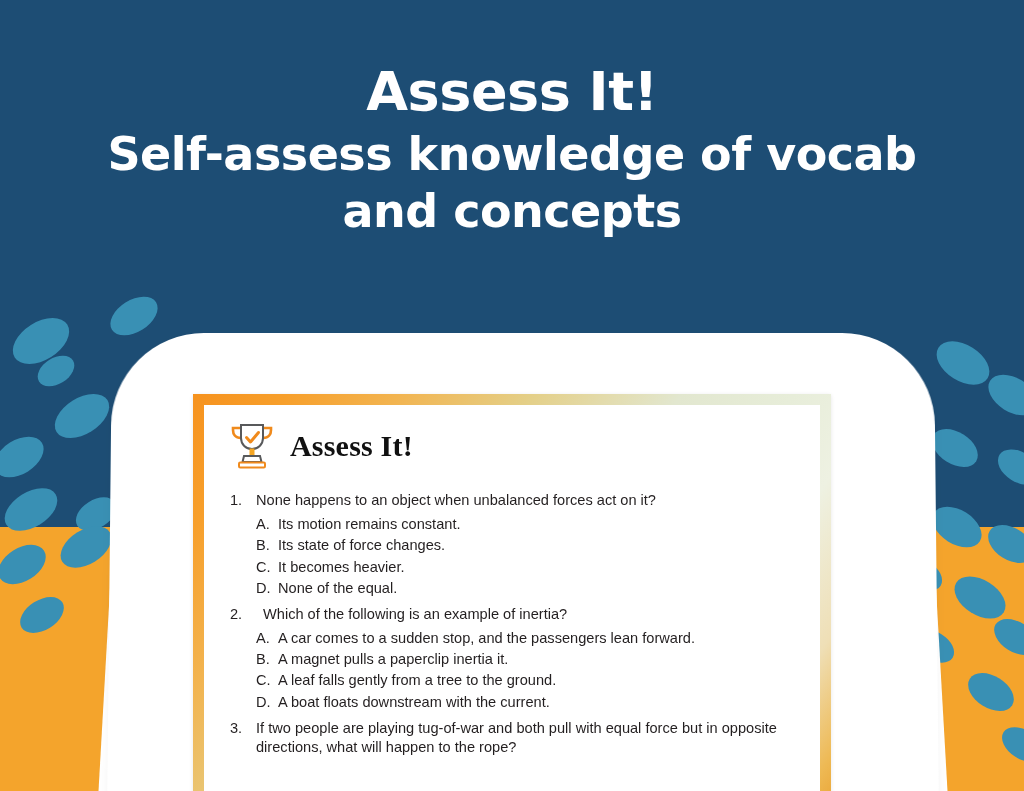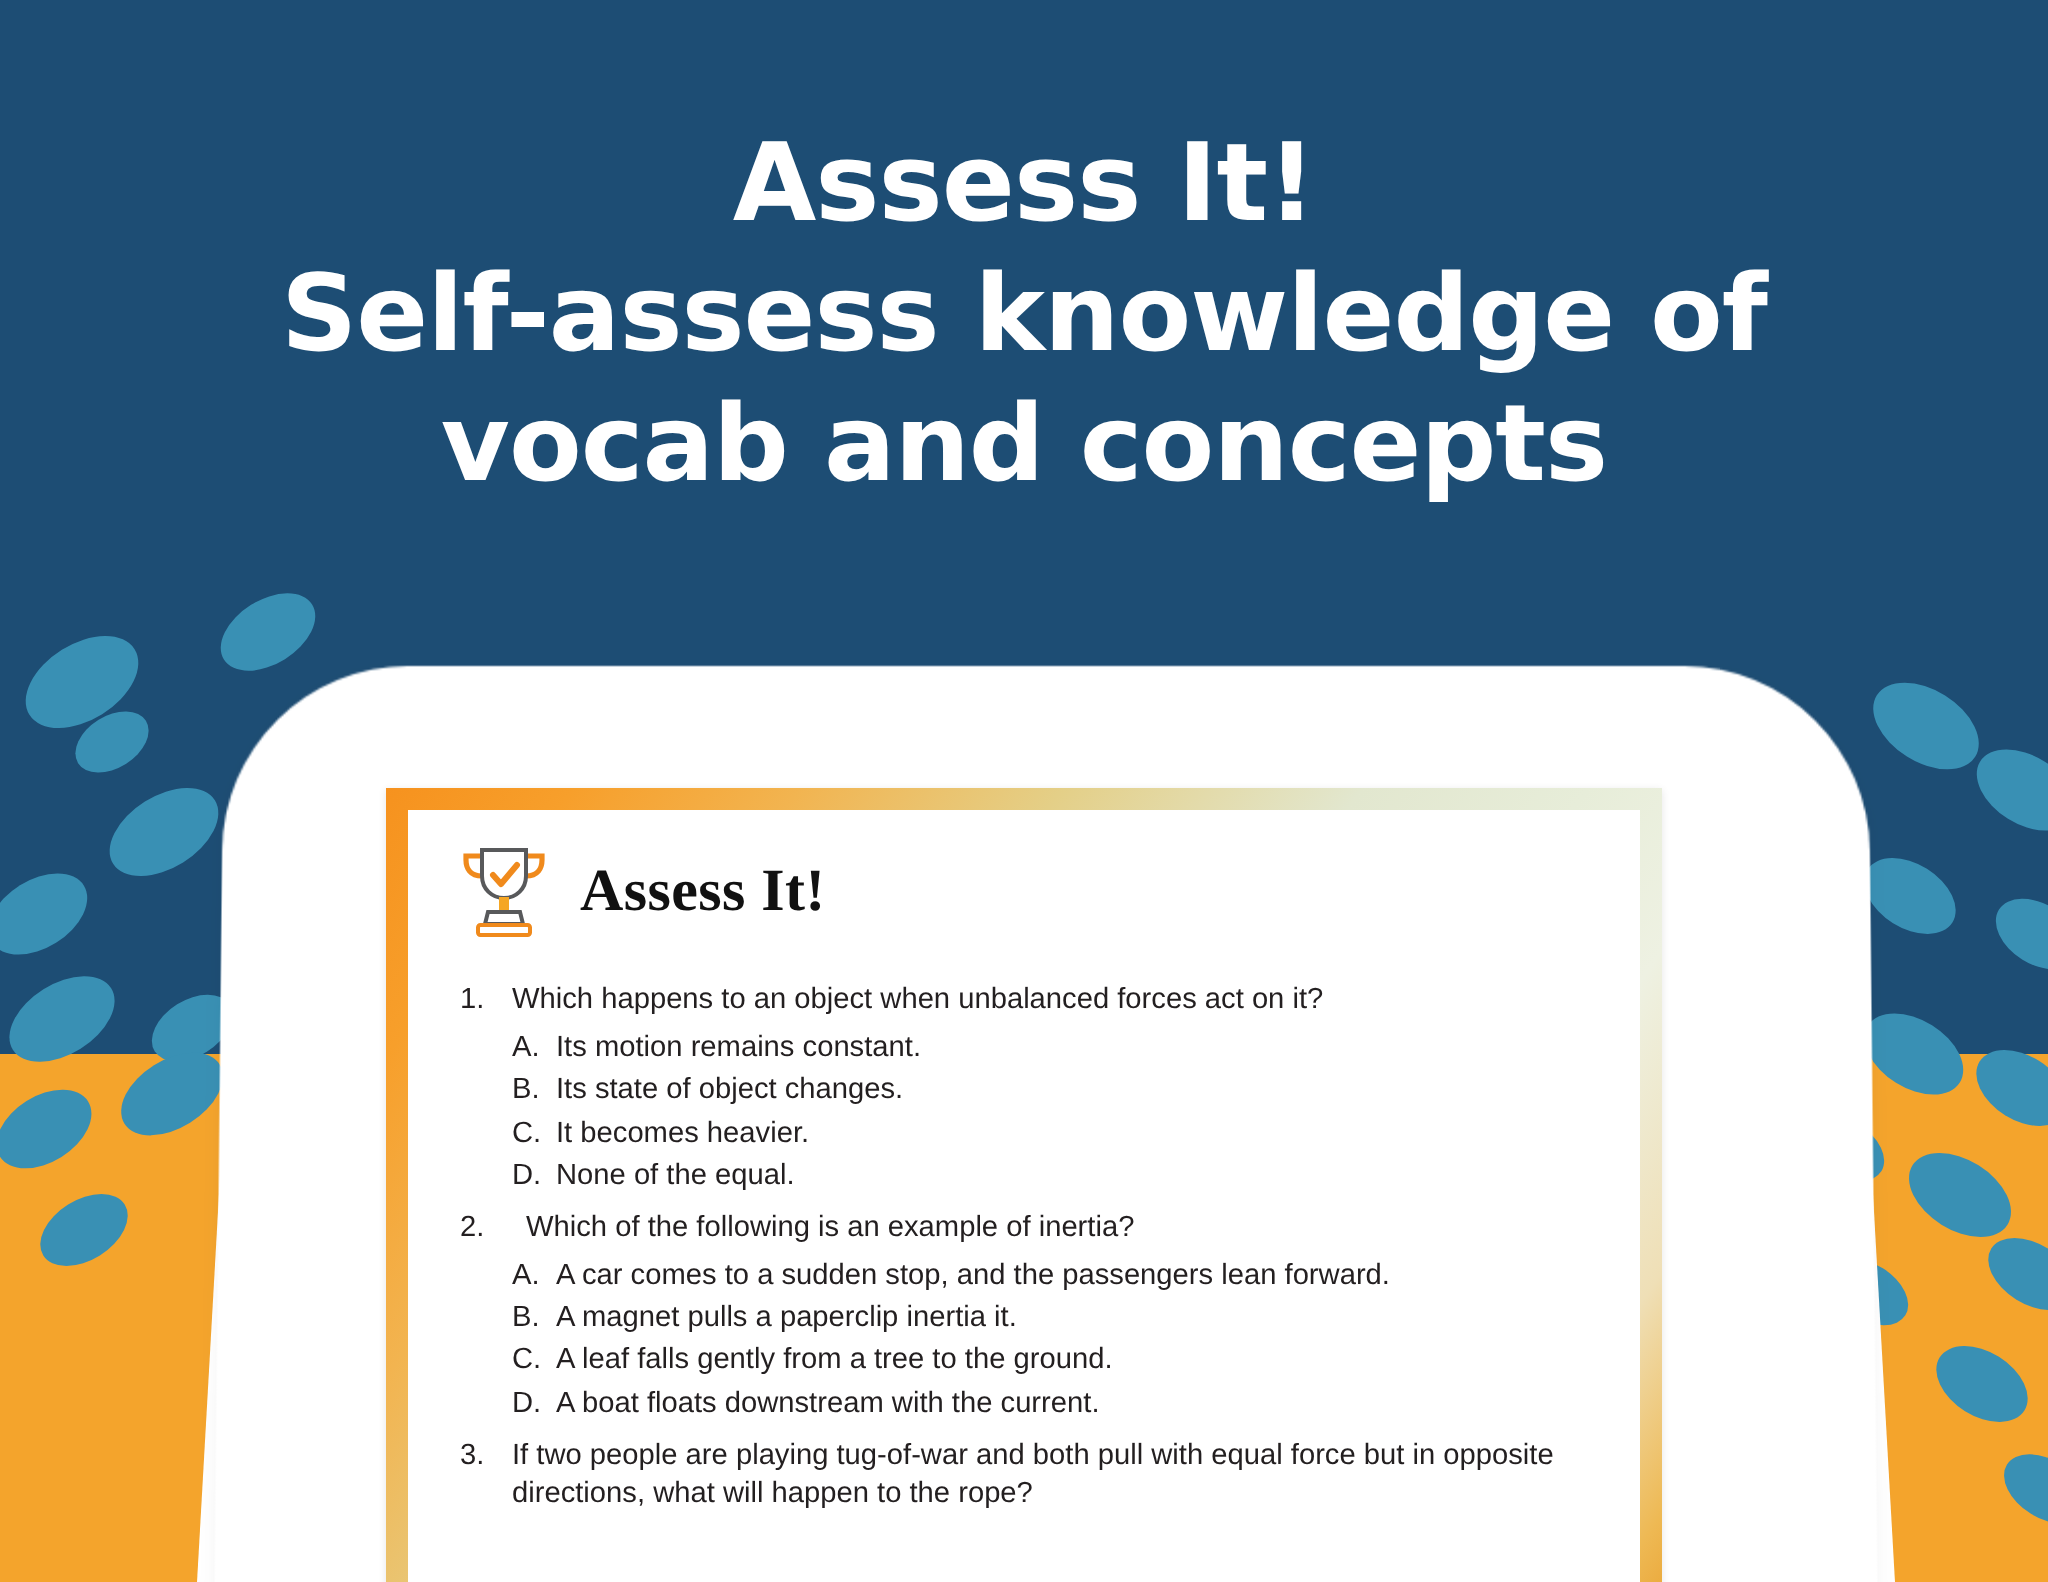--- a/index.html
+++ b/index.html
@@ -193,21 +193,21 @@
     font-family: "DejaVu Sans", sans-serif;
     font-weight: bold;
     font-size: 54px;
     line-height: 1.12;
     letter-spacing: -0.5px;
     margin: 0;
   }
   .headline-2 {
     font-family: "DejaVu Sans", sans-serif;
     font-weight: bold;
-    font-size: 53px;
+    font-size: 46px;
     line-height: 1.22;
     letter-spacing: -0.5px;
     margin: 4px auto 0 auto;
     max-width: 860px;
   }
 </style>
 </head>
 <body>
 
 <div id="stage">
@@ -267,30 +267,30 @@
           <path d="M14 35 L30 35 L31.5 41 L12.5 41 Z" fill="#ffffff" stroke="#58595b" stroke-width="2"></path>
           <rect x="9" y="41.5" width="26" height="5" rx="1.2" fill="#ffffff" stroke="#f08a1c" stroke-width="2"></rect>
         </svg>
         <div class="sheet-title">Assess It!</div>
       </div>
 
       <div class="qlist" id="question-list">
           <div class="q-block">
             <div class="q-row">
               <div class="q-num">1.</div>
-              <div class="q-text">Which happens to an object when unbalanced forces act on it?</div>
+              <div class="q-text">None happens to an object when unbalanced forces act on it?</div>
             </div>
             <ul class="choices">
               <li class="choice">
                 <span class="choice-letter">A.</span>
                 <span class="choice-text">Its motion remains constant.</span>
               </li>
               <li class="choice">
                 <span class="choice-letter">B.</span>
-                <span class="choice-text">Its state of object changes.</span>
+                <span class="choice-text">Its state of force changes.</span>
               </li>
               <li class="choice">
                 <span class="choice-letter">C.</span>
                 <span class="choice-text">It becomes heavier.</span>
               </li>
               <li class="choice">
                 <span class="choice-letter">D.</span>
                 <span class="choice-text">None of the equal.</span>
               </li>
             </ul>

